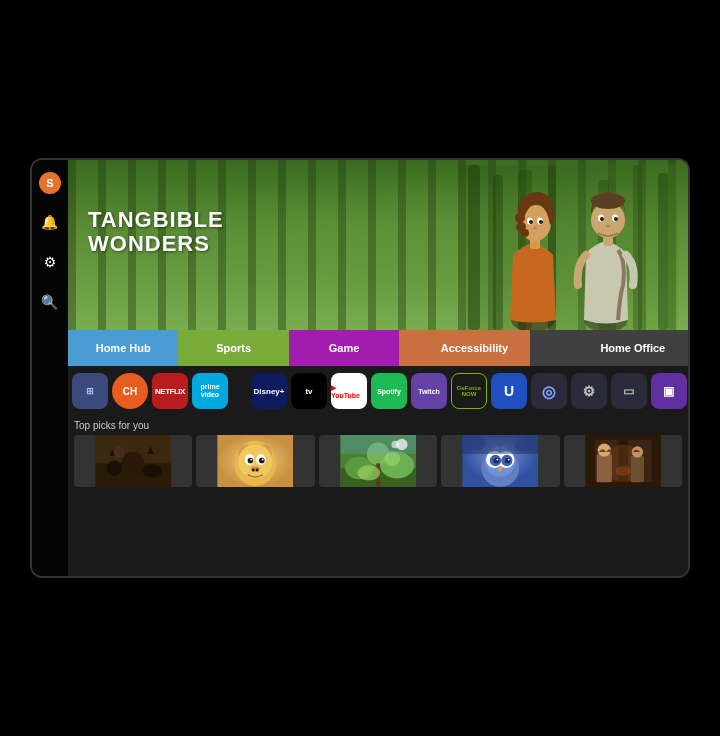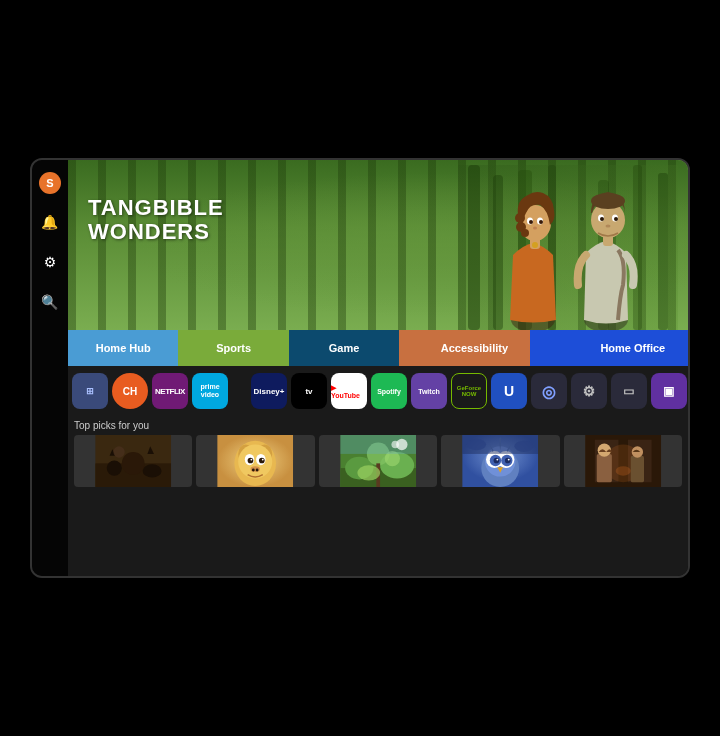--- a/index.html
+++ b/index.html
@@ -91,21 +91,21 @@
         repeating-linear-gradient(
           to right,
           rgba(30,60,10,0.4) 0px, rgba(30,60,10,0.4) 8px,
           transparent 8px, transparent 30px
         );
     }
 
     .hero-title {
       position: absolute;
       left: 20px;
-      top: 36px;
+      top: 48px;
       color: #fff;
       font-size: 22px;
       font-weight: 900;
       line-height: 1.1;
       text-shadow: 1px 1px 3px rgba(0,0,0,0.5);
       letter-spacing: 1px;
     }
 
     
     .nav-tabs {
@@ -121,23 +121,23 @@
       align-items: center;
       justify-content: center;
       font-size: 11px;
       font-weight: 600;
       cursor: pointer;
       color: #fff;
     }
 
     .tab-home-hub { background: #4a9cd4; }
     .tab-sports { background: #7aab3a; }
-    .tab-game { background: #0c4a6e; }
+    .tab-game { background: #a21caf; }
     .tab-accessibility { background: #c87040; padding-left: 20px; }
-    .tab-home-office { background: #1d4ed8; padding-left: 48px; }
+    .tab-home-office { background: #404040; padding-left: 48px; }
 
     
     .apps-row {
       display: flex;
       background: #1a1a1a;
       padding: 6px 4px;
       gap: 4px;
       flex-shrink: 0;
       overflow: hidden;
       height: 50px;
@@ -153,21 +153,21 @@
       justify-content: center;
       font-size: 9px;
       font-weight: bold;
       flex-shrink: 0;
       cursor: pointer;
       overflow: hidden;
     }
 
     .app-all { background: #3a4a7a; color: #aac0ff; }
     .app-ch { background: #e85c20; color: #fff; font-size: 10px; border-radius: 18px; }
-    .app-netflix { background: #701a75; color: #fff; font-size: 8px; letter-spacing: -0.5px; }
+    .app-netflix { background: #b91c1c; color: #fff; font-size: 8px; letter-spacing: -0.5px; }
     .app-prime { background: #00a8e0; color: #fff; font-size: 7px; text-align: center; line-height: 1.1; }
     .app-disney { background: #0e1b5e; color: #fff; font-size: 8px; margin-left: 19px; }
     .app-appletv { background: #000; color: #fff; font-size: 8px; text-align: center; }
     .app-youtube { background: #fff; color: #f00; font-size: 7px; }
     .app-spotify { background: #1db954; color: #fff; font-size: 7px; }
     .app-twitch { background: #6441a5; color: #fff; font-size: 7px; }
     .app-geforce { background: #1a1a1a; border: 1px solid #76b900; color: #76b900; font-size: 6px; text-align: center; }
     .app-u { background: #2050c0; color: #fff; font-size: 14px; font-weight: 900; }
     .app-circle { background: #2a2a3a; color: #80a0ff; font-size: 16px; }
     .app-settings { background: #2a2a3a; color: #c0c0c0; font-size: 14px; }

